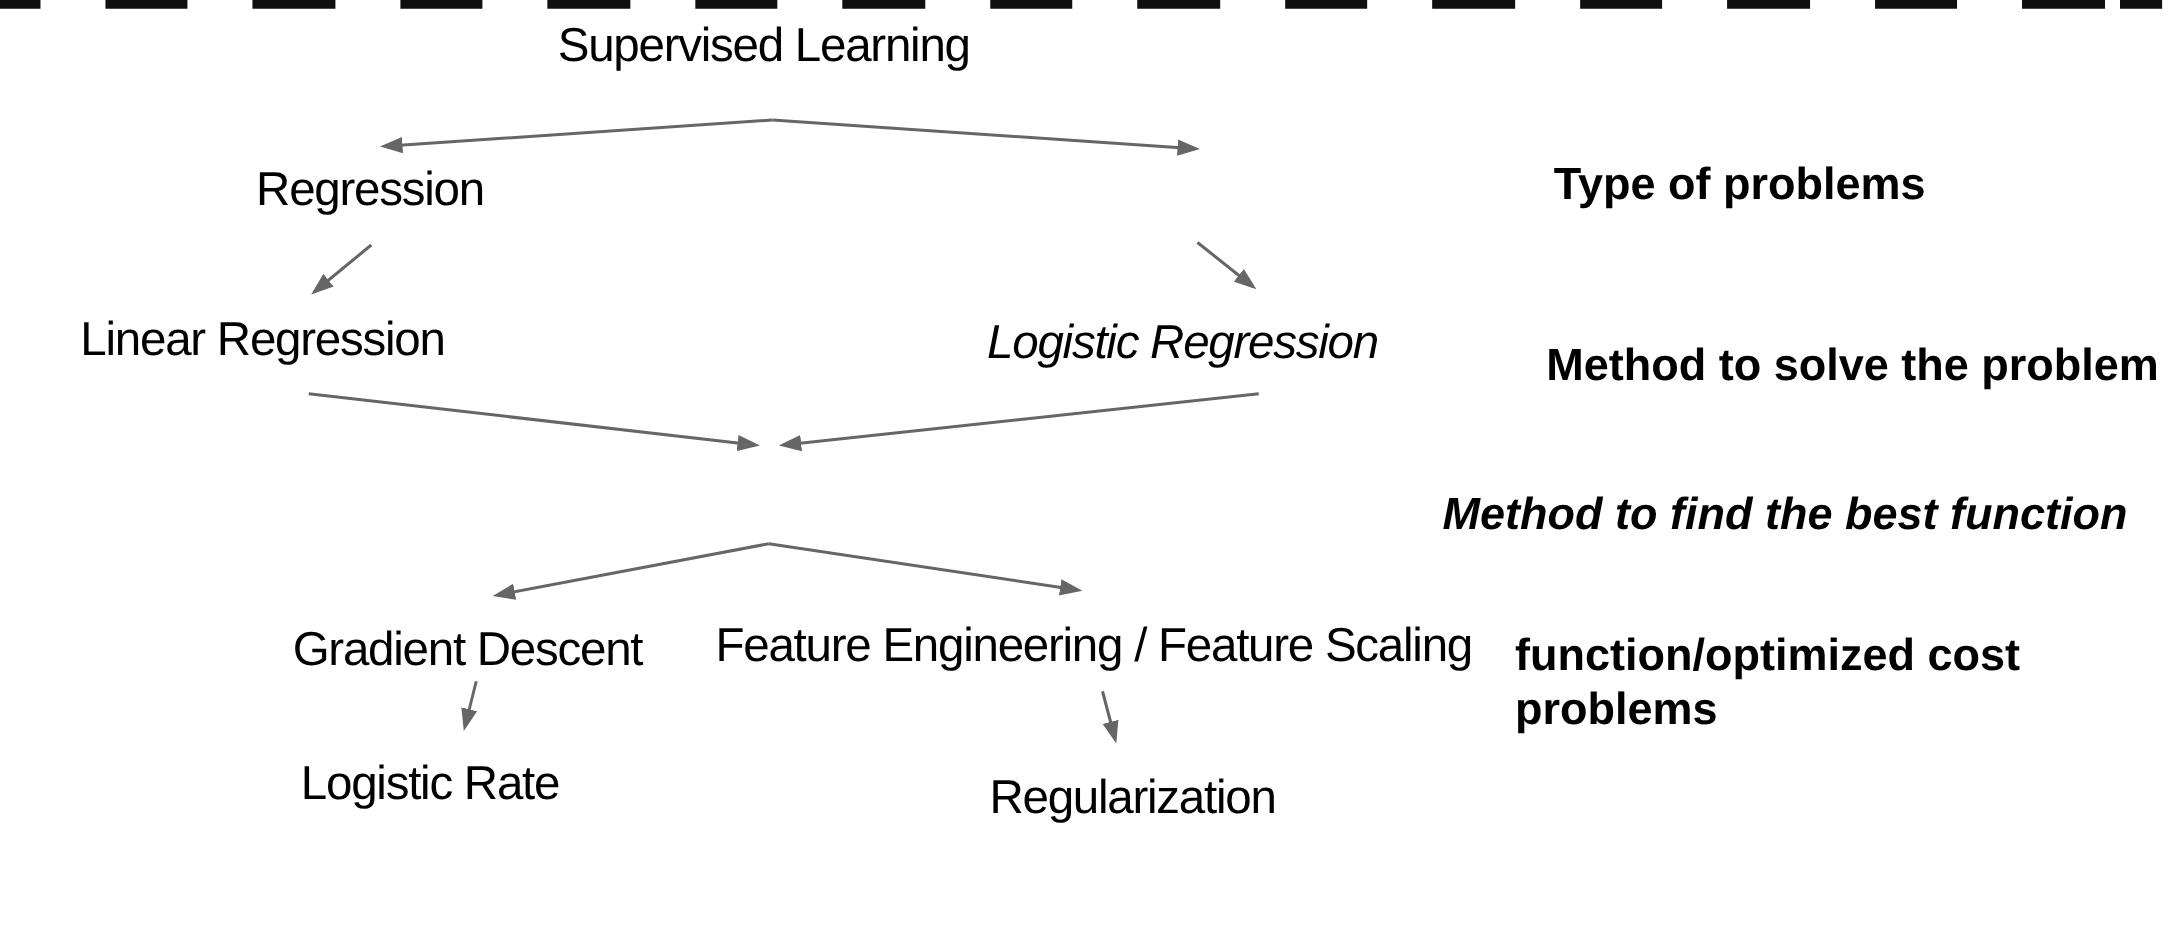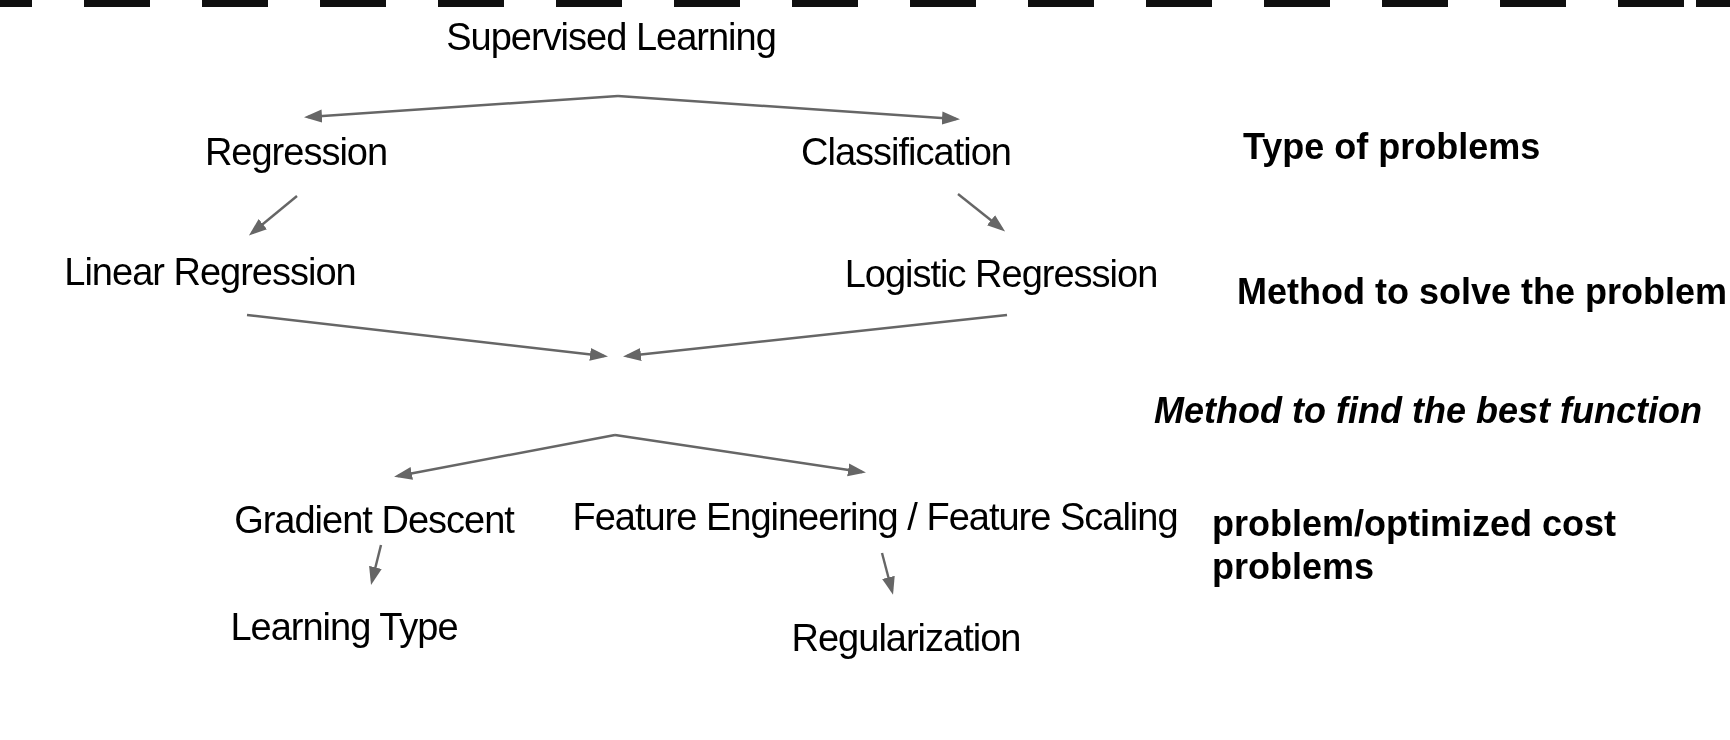--- a/index.html
+++ b/index.html
@@ -68,39 +68,38 @@
       <line x1="615" y1="435" x2="862" y2="472" marker-end="url(#ah)"></line>
       <line x1="381" y1="545" x2="372" y2="581" marker-end="url(#ah)"></line>
       <line x1="882" y1="553" x2="892" y2="591" marker-end="url(#ah)"></line>
     </g>
   </svg>
 
   <div class="node" style="left:611px; top:17px;">Supervised Learning</div>
 
   <div class="node" style="left:296px; top:132px;">Regression</div>
 
-  <div class="node" style="left:906px; top:132px;">Classification</div>
 
   <div class="node" style="left:210px; top:252px;">Linear Regression</div>
 
-  <div class="node" style="left:1001px; top:254px;">Logistic Regression</div>
+  <div class="node" style="left:946px; top:254px;font-style:italic;">Logistic Regression</div>
 
 
   <div class="node" style="left:875px; top:497px;">Feature Engineering / Feature Scaling</div>
 
   <div class="node" style="left:374px; top:500px;">Gradient Descent</div>
 
-  <div class="node" style="left:344px; top:607px;">Learning Type</div>
+  <div class="node" style="left:344px; top:607px;">Logistic Rate</div>
 
   <div class="node" style="left:906px; top:618px;">Regularization</div>
 
   <div class="annotation" style="left:1237px; top:270px;">Method to solve the problem</div>
 
   <div class="annotation" style="left:1243px; top:125px;">Type of problems</div>
 
   <div class="annotation" style="left:1154px; top:389px;font-style:italic;">Method to find the best function</div>
 
   <div class="annotation" style="left:1212px; top:502px;">
-    <span>problem/optimized cost</span>
+    <span>function/optimized cost</span>
     <span>problems</span>
   </div>
 
 </div>
 
 </body></html>

